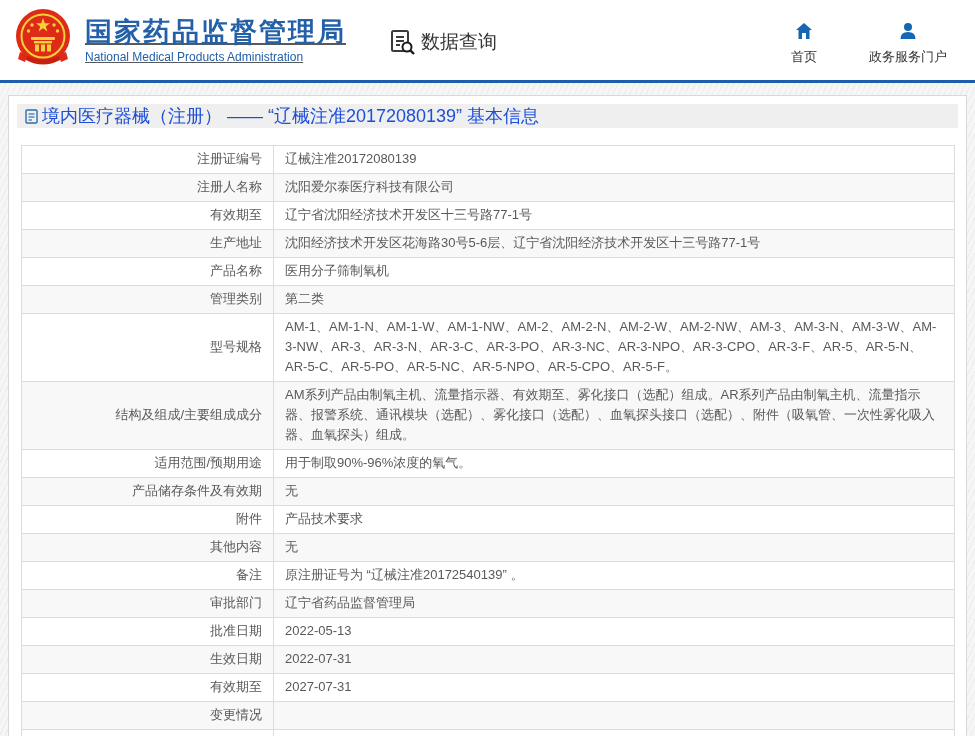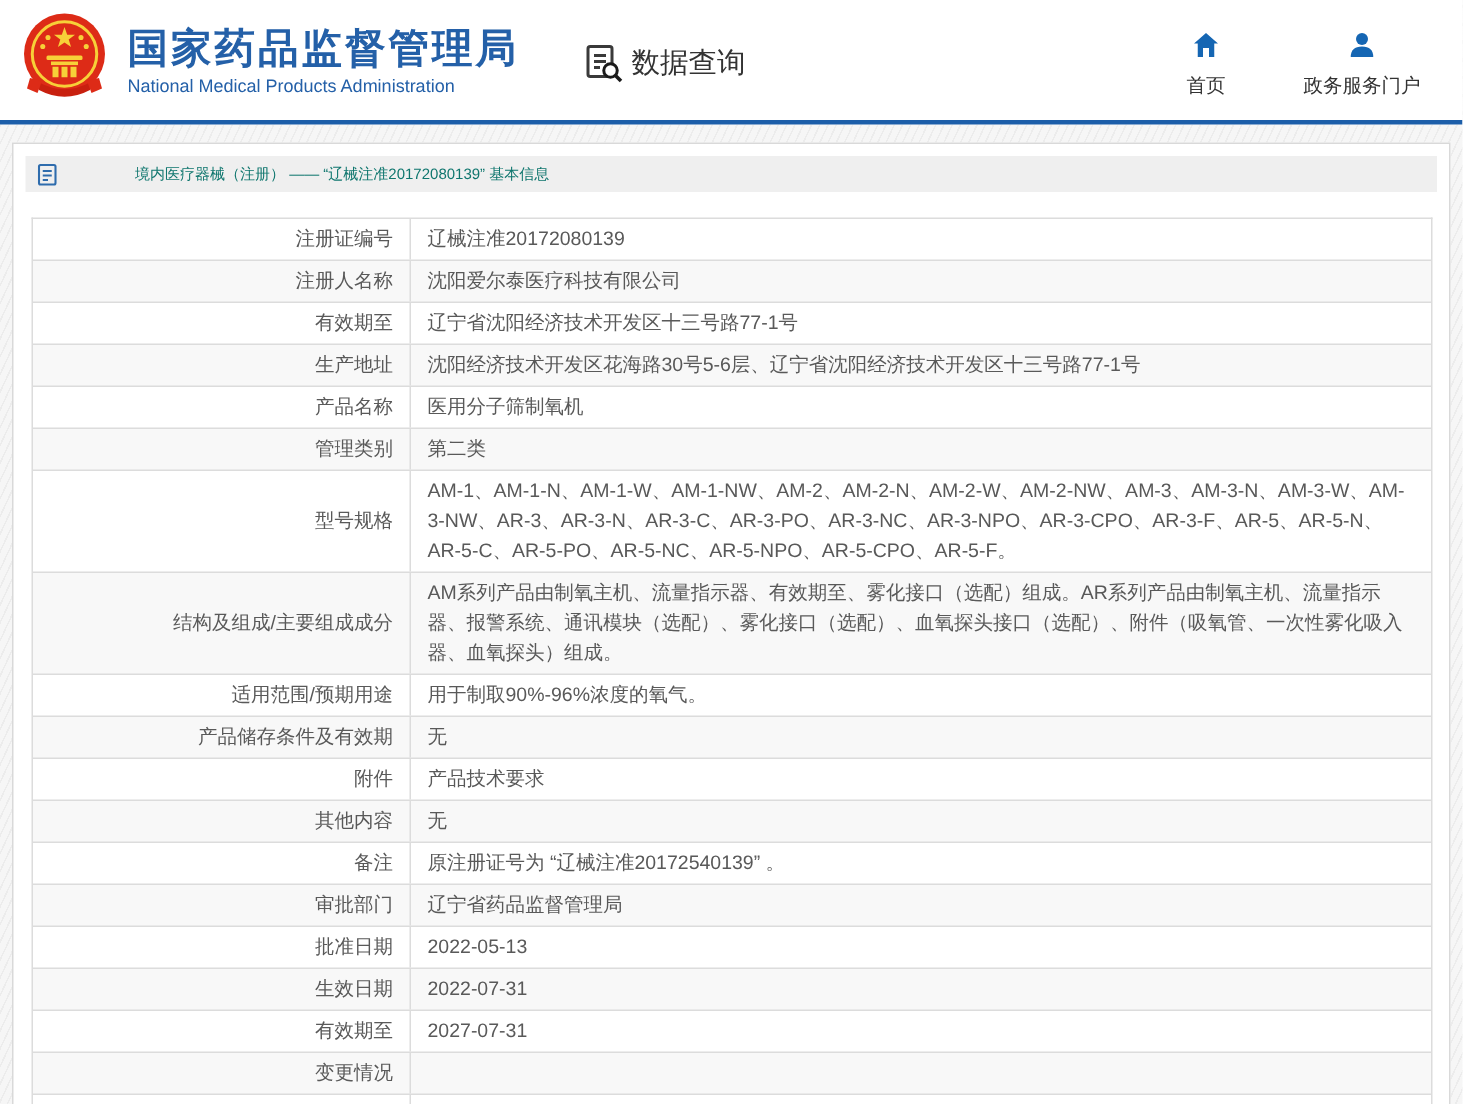--- a/index.html
+++ b/index.html
@@ -14,21 +14,21 @@
   .header {
     height: 83px;
     background: #ffffff;
     border-bottom: 3px solid #1c5ea9;
     display: flex;
     align-items: center;
     padding: 0 28px 0 14px;
   }
   .brand { display: flex; align-items: center; }
   .emblem { width: 58px; height: 64px; flex: 0 0 auto; }
-  .brand-text { margin-left: 13px; }
+  .brand-text { margin-left: 13px; text-decoration: underline; }
   .brand-title {
     font-size: 27px;
     font-weight: bold;
     color: #2460a8;
     letter-spacing: 2px;
     line-height: 30px;
   }
   .brand-sub {
     font-size: 12px;
     color: #2460a8;
@@ -58,21 +58,21 @@
   }
   .page-title-bar {
     background: #efefef;
     height: 24px;
     display: flex;
     align-items: center;
     padding: 0 8px;
     margin: 0 1px;
   }
   .doc-icon { width: 13px; height: 15px; margin-right: 4px; flex: 0 0 auto; }
-  .page-title { font-size: 10px; color: #0f766e; margin-left: 48px; }
+  .page-title { font-size: 18px; color: #1d4ed8; }
 
   
   .info-table {
     margin: 17px 4px 0 5px;
     border: 1px solid #dcdcdc;
     border-bottom: none;
   }
   .tr { display: flex; border-bottom: 1px solid #dcdcdc; background: #fff; }
   .tr:nth-child(even) { background: #f8f8f8; }
   .td {

